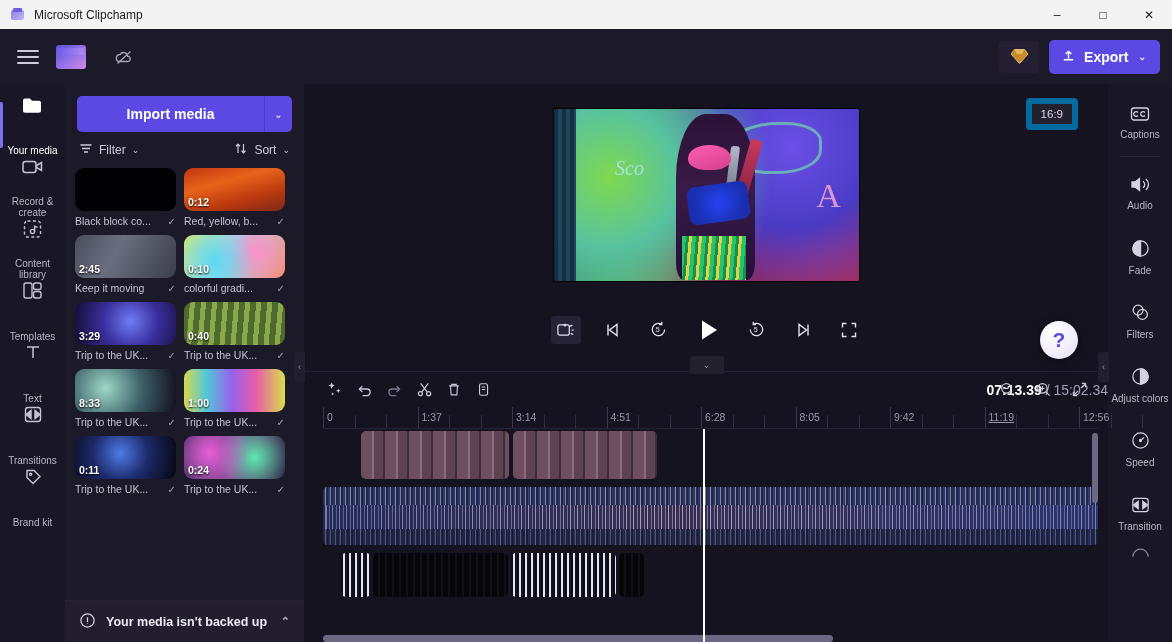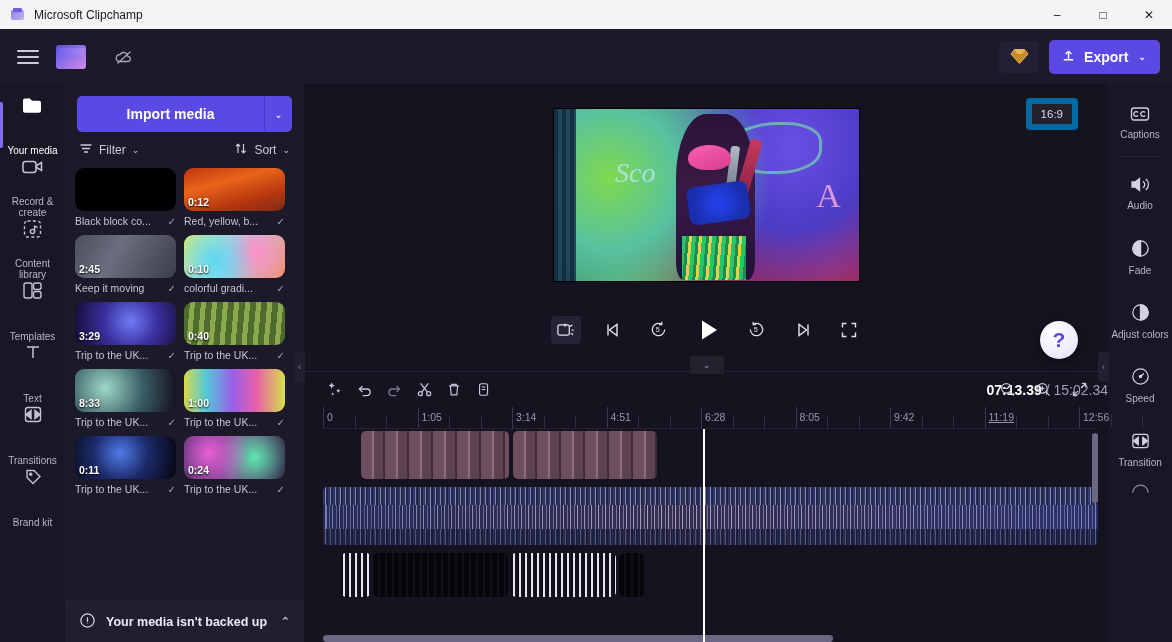--- a/index.html
+++ b/index.html
@@ -119,21 +119,21 @@
   .vhead{position:absolute;left:44%;top:21%;width:14%;height:15%;
     background:linear-gradient(160deg,#ff5fb0,#d43f8e);border-radius:50% 50% 42% 42%;}
   .vblue{position:absolute;left:44%;top:44%;width:20%;height:22%;
     background:radial-gradient(circle,#2340e8 10%,#1a2fb0 70%);border-radius:8px;transform:rotate(-8deg);}
   .vpipe{position:absolute;left:62%;top:18%;width:4%;height:34%;
     background:linear-gradient(180deg,#c8385e,#8a2342);transform:rotate(16deg);border-radius:3px;}
   .vpipe2{position:absolute;left:57%;top:22%;width:3%;height:30%;
     background:linear-gradient(180deg,#b0b8c8,#6d7384);transform:rotate(7deg);border-radius:3px;}
   .vkilt{position:absolute;left:42%;top:74%;width:21%;height:26%;
     background:repeating-linear-gradient(95deg,#27c46c 0 4px,#1a8f4c 4px 7px,#e0d24a 7px 10px);}
-  .vsco{position:absolute;left:20%;top:28%;font-size:28px;color:#bfe8ff;opacity:.75;
+  .vsco{position:absolute;left:20%;top:28%;font-size:20px;color:#bfe8ff;opacity:.75;
     font-family:"Liberation Serif",serif;font-style:italic;}
   .vA{position:absolute;right:6%;top:40%;font-size:34px;color:#f2a6d8;opacity:.85;
     font-family:"Liberation Serif",serif;}
   .vswirl{position:absolute;right:12%;top:8%;width:32%;height:30%;
     border:3px solid rgba(120,255,160,.55);border-radius:60% 40% 50% 50%;}
 
   .pcontrols { display:flex; align-items:center; gap:18px; margin-top:32px; }
   .pbtn { width:28px; height:28px; display:flex; align-items:center; justify-content:center;
     color:#e4e0ee; }
   .pbtn.first{background:#272336;border-radius:4px;width:30px;height:28px;}
@@ -587,21 +587,21 @@
           </div>
         </div>
       </div>
 
       <div class="ruler">
           <div class="tick" style="left: 0px;"></div>
           <div class="lbl" style="left: 0px;">0</div>
           <div class="tick minor" style="left: 31.5px;"></div>
           <div class="tick minor" style="left: 63px;"></div>
           <div class="tick" style="left: 94.5px;"></div>
-          <div class="lbl" style="left: 94.5px;">1:05</div>
+          <div class="lbl" style="left: 94.5px;">1:37</div>
           <div class="tick minor" style="left: 126px;"></div>
           <div class="tick minor" style="left: 157.5px;"></div>
           <div class="tick" style="left: 189px;"></div>
           <div class="lbl" style="left: 189px;">3:14</div>
           <div class="tick minor" style="left: 220.5px;"></div>
           <div class="tick minor" style="left: 252px;"></div>
           <div class="tick" style="left: 283.5px;"></div>
           <div class="lbl" style="left: 283.5px;">4:51</div>
           <div class="tick minor" style="left: 315px;"></div>
           <div class="tick minor" style="left: 346.5px;"></div>
@@ -680,20 +680,29 @@
           <circle cx="11" cy="11" r="8"></circle>
             <path d="M11 3v16"></path>
           <path d="M11 3a8 8 0 0 0 0 16z" fill="#d6d1e2"></path>
         </svg>
       </span>
       <span>Fade</span>
     </div>
     <div class="rrail-item">
       <span>
         <svg width="21" height="21" viewBox="0 0 22 22" fill="none" stroke="#d6d1e2" stroke-width="1.3">
+          <circle cx="8.5" cy="8.5" r="5.2"></circle>
+            <circle cx="13" cy="13" r="5.2"></circle>
+        </svg>
+      </span>
+      <span>Filters</span>
+    </div>
+    <div class="rrail-item">
+      <span>
+        <svg width="21" height="21" viewBox="0 0 22 22" fill="none" stroke="#d6d1e2" stroke-width="1.3">
           <circle cx="11" cy="11" r="8"></circle>
           <path d="M11 3a8 8 0 0 1 0 16z" fill="#d6d1e2"></path>
         </svg>
       </span>
       <span>Adjust colors</span>
     </div>
     <div class="rrail-item">
       <span>
         <svg width="21" height="21" viewBox="0 0 22 22" fill="none" stroke="#d6d1e2" stroke-width="1.3">
           <circle cx="11" cy="11" r="8"></circle>

